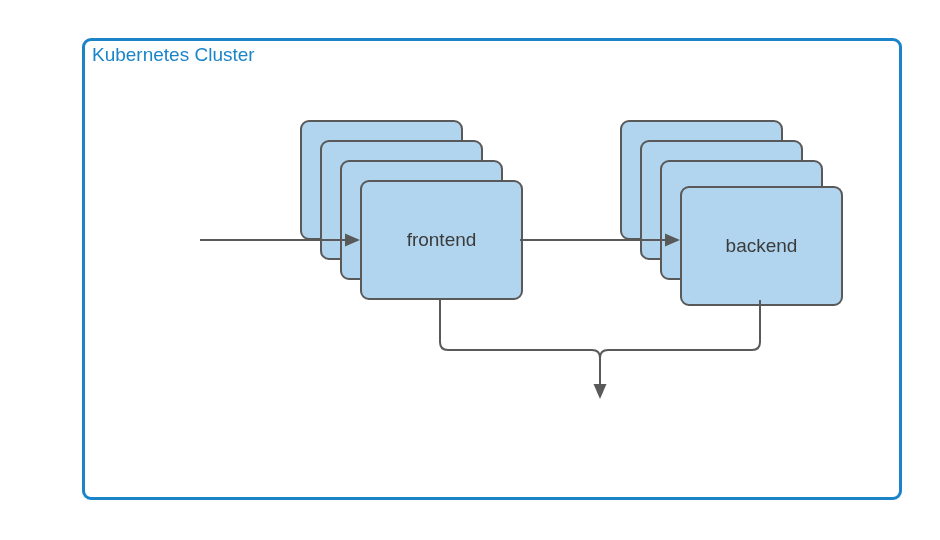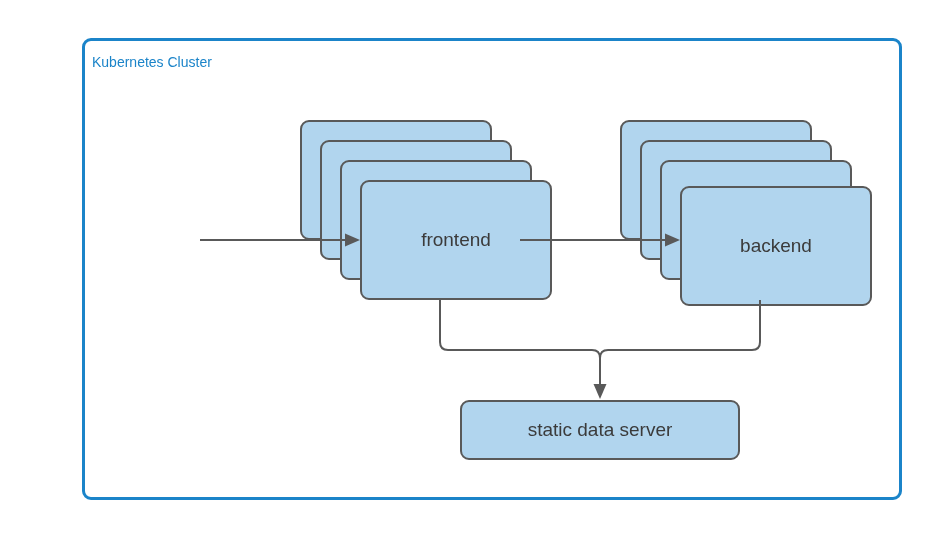--- a/index.html
+++ b/index.html
@@ -22,42 +22,42 @@
     top: 38px;
     width: 820px;
     height: 462px;
     border: 3px solid var(--cluster-border, #1b84c9);
     border-radius: 9px;
     box-sizing: border-box;
   }
   .cluster-label {
     position: absolute;
     left: 7px;
-    top: 13px;
-    font-size: 14px;
+    top: 3px;
+    font-size: 19px;
     color: var(--cluster-border, #1b84c9);
     white-space: nowrap;
   }
   
   .node-box {
     position: absolute;
     box-sizing: border-box;
     background: var(--node-fill, #b1d5ee);
     border: 2.5px solid var(--node-border, #595959);
     border-radius: 9px;
     display: flex;
     align-items: center;
     justify-content: center;
     font-size: 19px;
     color: var(--text, #3b3b3b);
   }
   
   .lb { left: 38px; top: 180px; width: 162px; height: 118px; }
   
-  .stack-box { width: 192px; height: 120px; }
+  .stack-box { width: 163px; height: 120px; }
   .fe1 { left: 300px; top: 120px; }
   .fe2 { left: 320px; top: 140px; }
   .fe3 { left: 340px; top: 160px; }
   .fe4 { left: 360px; top: 180px; }
   .be1 { left: 620px; top: 120px; }
   .be2 { left: 640px; top: 140px; }
   .be3 { left: 660px; top: 160px; }
   .be4 { left: 680px; top: 180px; margin-top: 6px; }
   
   .sds { left: 460px; top: 400px; width: 280px; height: 60px; }
@@ -100,23 +100,20 @@
 
   <div>
     <div class="node-box stack-box be1"></div>
     <div class="node-box stack-box be2"></div>
     <div class="node-box stack-box be3"></div>
     <div class="node-box stack-box be4">
       <span>backend</span>
     </div>
   </div>
 
-  <div class="node-box sds">
-    <span>static data server</span>
-  </div>
 
   <svg id="edges" viewBox="0 0 940 540">
 
     <g>
       <path class="edge" d="M200,240 L346,240"></path>
       <polygon class="arrowhead" points="360,240 345,233.5 345,246.5"></polygon>
     </g>
 
     <g>
       <path class="edge" d="M520,240 L666,240"></path>

